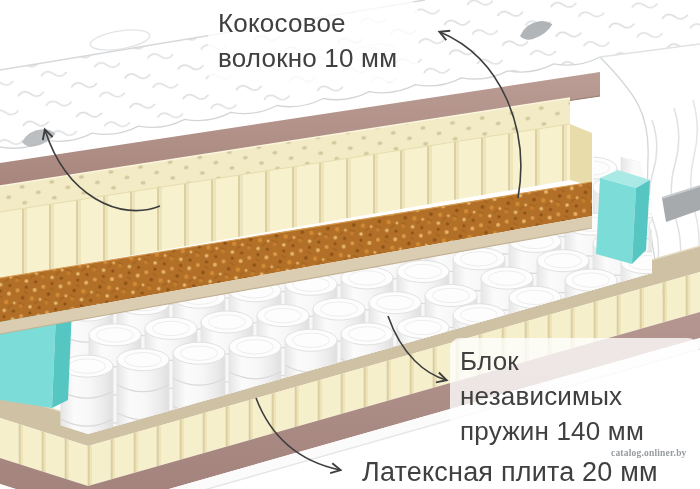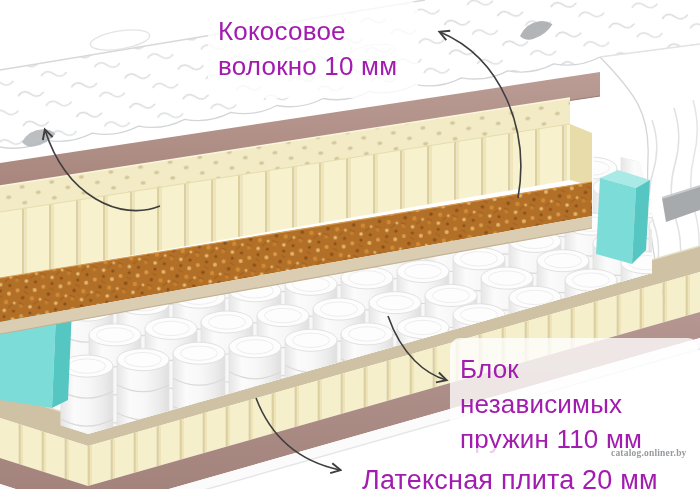--- a/index.html
+++ b/index.html
@@ -1,20 +1,20 @@
 <!DOCTYPE html>
 <html><head>
 <meta charset="utf-8">
 <style>
   html,body{margin:0;padding:0;background:#fff;}
   .stage{position:relative;width:700px;height:489px;overflow:hidden;background:#ffffff;
          font-family:"Liberation Sans","DejaVu Sans",sans-serif;}
   .stage svg{position:absolute;left:0;top:0;}
   .callout{position:absolute;background:rgba(255,255,255,0.78);border-radius:10px;
-           color:#a21caf;line-height:1.35;padding:14px 10px;letter-spacing:.2px;}
+           color:#404040;line-height:1.35;padding:6px 10px;letter-spacing:.2px;}
   .callout.l1{left:4px;top:36px;width:150px;font-size:26px;}
   .callout.l2{left:208px;top:0px;width:190px;font-size:26px;}
   .callout.l3{left:450px;top:338px;width:228px;font-size:26px;}
   .callout.l4{left:352px;top:448px;white-space:nowrap;font-size:27px;}
   .watermark{position:absolute;left:611px;top:448px;font-size:9.5px;font-weight:bold;
              color:#979b9e;letter-spacing:.2px;text-shadow:0 0 2px #fff,0 0 1px #fff;font-family:Liberation Serif, serif;}
 </style>
 </head>
 <body>
 
@@ -197,16 +197,16 @@
 
   <g stroke="#3e3e3e" stroke-width="1.6" fill="none">
     <path d="M160,206 C120,222 66,196 45,130" marker-end="url(#ah)"></path>
     <path d="M518,198 C530,130 502,58 440,32" marker-end="url(#ah)"></path>
     <path d="M388,316 C402,356 426,374 446,380" marker-end="url(#ah)"></path>
     <path d="M256,398 C272,440 302,462 340,470" marker-end="url(#ah)"></path>
   </g>
 </svg>
 
 <div class="callout l2">Кокосовое волокно 10 мм</div>
-<div class="callout l3">Блок независимых пружин 110 мм</div>
+<div class="callout l3">Блок независимых пружин 140 мм</div>
 <div class="callout l4">Латексная плита 20 мм</div>
 <div class="watermark">catalog.onliner.by</div>
 </div>
 
 </body></html>

